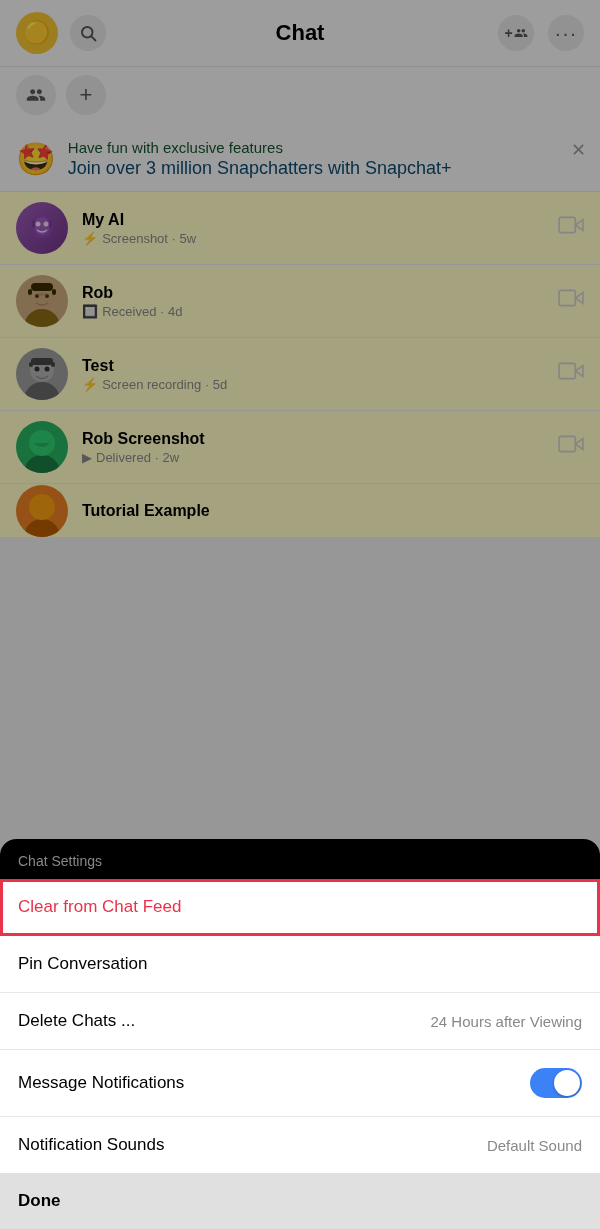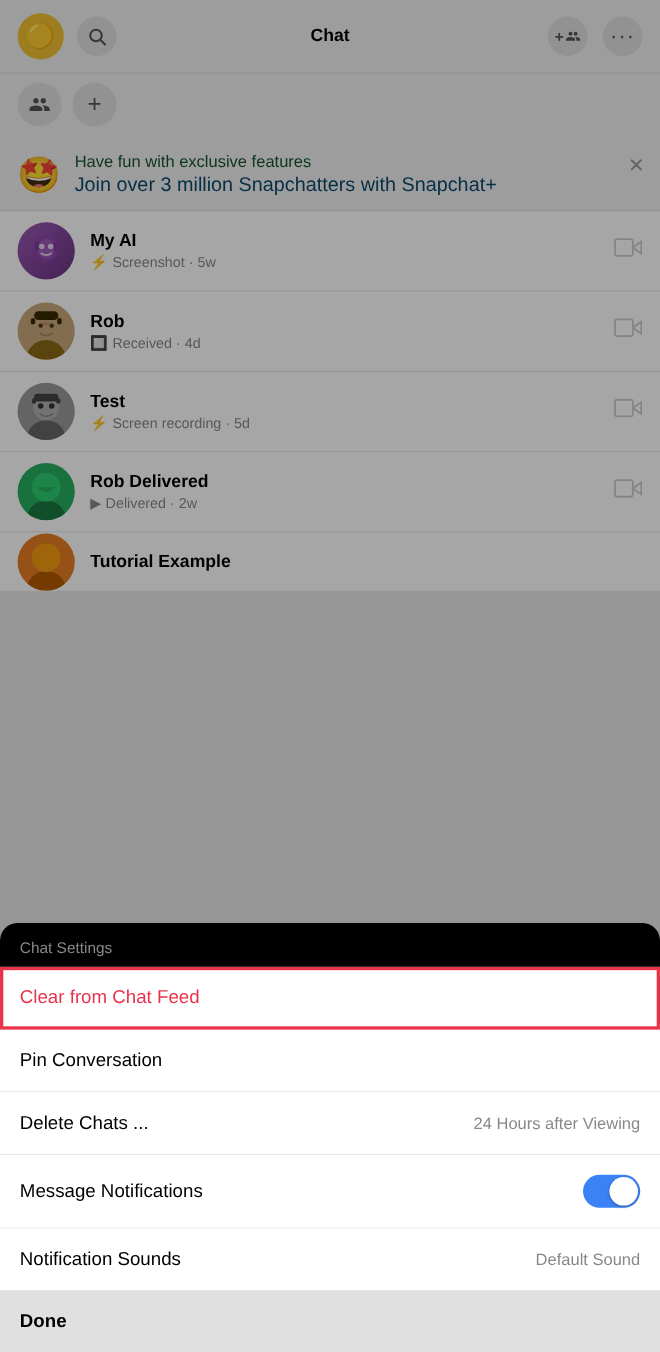--- a/index.html
+++ b/index.html
@@ -16,21 +16,21 @@
     .header {
       background: #f2f2f2;
       display: flex;
       align-items: center;
       justify-content: space-between;
       padding: 12px 16px;
       border-bottom: 1px solid #ddd;
     }
     .header-left { display: flex; align-items: center; gap: 12px; }
     .header-title {
-      font-size: 16px;
+      font-size: 22px;
       font-weight: 700;
       color: #000;
       position: absolute;
       left: 50%;
       transform: translateX(-50%);
     }
     .header-right { display: flex; align-items: center; gap: 14px; }
 
     .avatar-circle {
       width: 42px; height: 42px;
@@ -83,21 +83,21 @@
     .promo-text h3 { font-size: 15px; font-weight: 400; color: #14532d; }
     .promo-text p { font-size: 18px; color: #0c4a6e; margin-top: 2px; }
     .promo-close {
       position: absolute;
       right: 14px; top: 12px;
       font-size: 18px; color: #999; cursor: pointer;
       background: none; border: none;
     }
 
     
-    .chat-list { background: #ffffff; }
+    .chat-list { background: #fef9c3; }
     .chat-item {
       display: flex;
       align-items: center;
       padding: 10px 16px;
       border-bottom: 1px solid #e8e8e8;
       position: relative;
     }
     .chat-avatar {
       width: 52px; height: 52px;
       border-radius: 50%;
@@ -330,21 +330,21 @@
 
   <div class="chat-item">
     <div class="chat-avatar guide" style="background:#27ae60;">
       <svg width="52" height="52" viewBox="0 0 52 52">
         <circle cx="26" cy="52" r="18" fill="#1a7a40"></circle>
         <circle cx="26" cy="22" r="13" fill="#2ecc71"></circle>
         <path d="M18 22 Q26 30 34 22" fill="#27ae60"></path>
       </svg>
     </div>
     <div class="chat-info">
-      <div class="chat-name">Rob Delivered</div>
+      <div class="chat-name">Rob Screenshot</div>
       <div class="chat-sub">
         <span class="chat-sub-icon">▶</span>
         <span>Delivered · 2w</span>
       </div>
     </div>
     <div class="chat-camera">
       <svg width="26" height="26" viewBox="0 0 24 24" fill="none" stroke="#ccc" stroke-width="1.5">
           <path d="M23 7l-7 5 7 5V7z"></path>
           <rect x="1" y="5" width="15" height="14" rx="2" ry="2"></rect>
         </svg>

